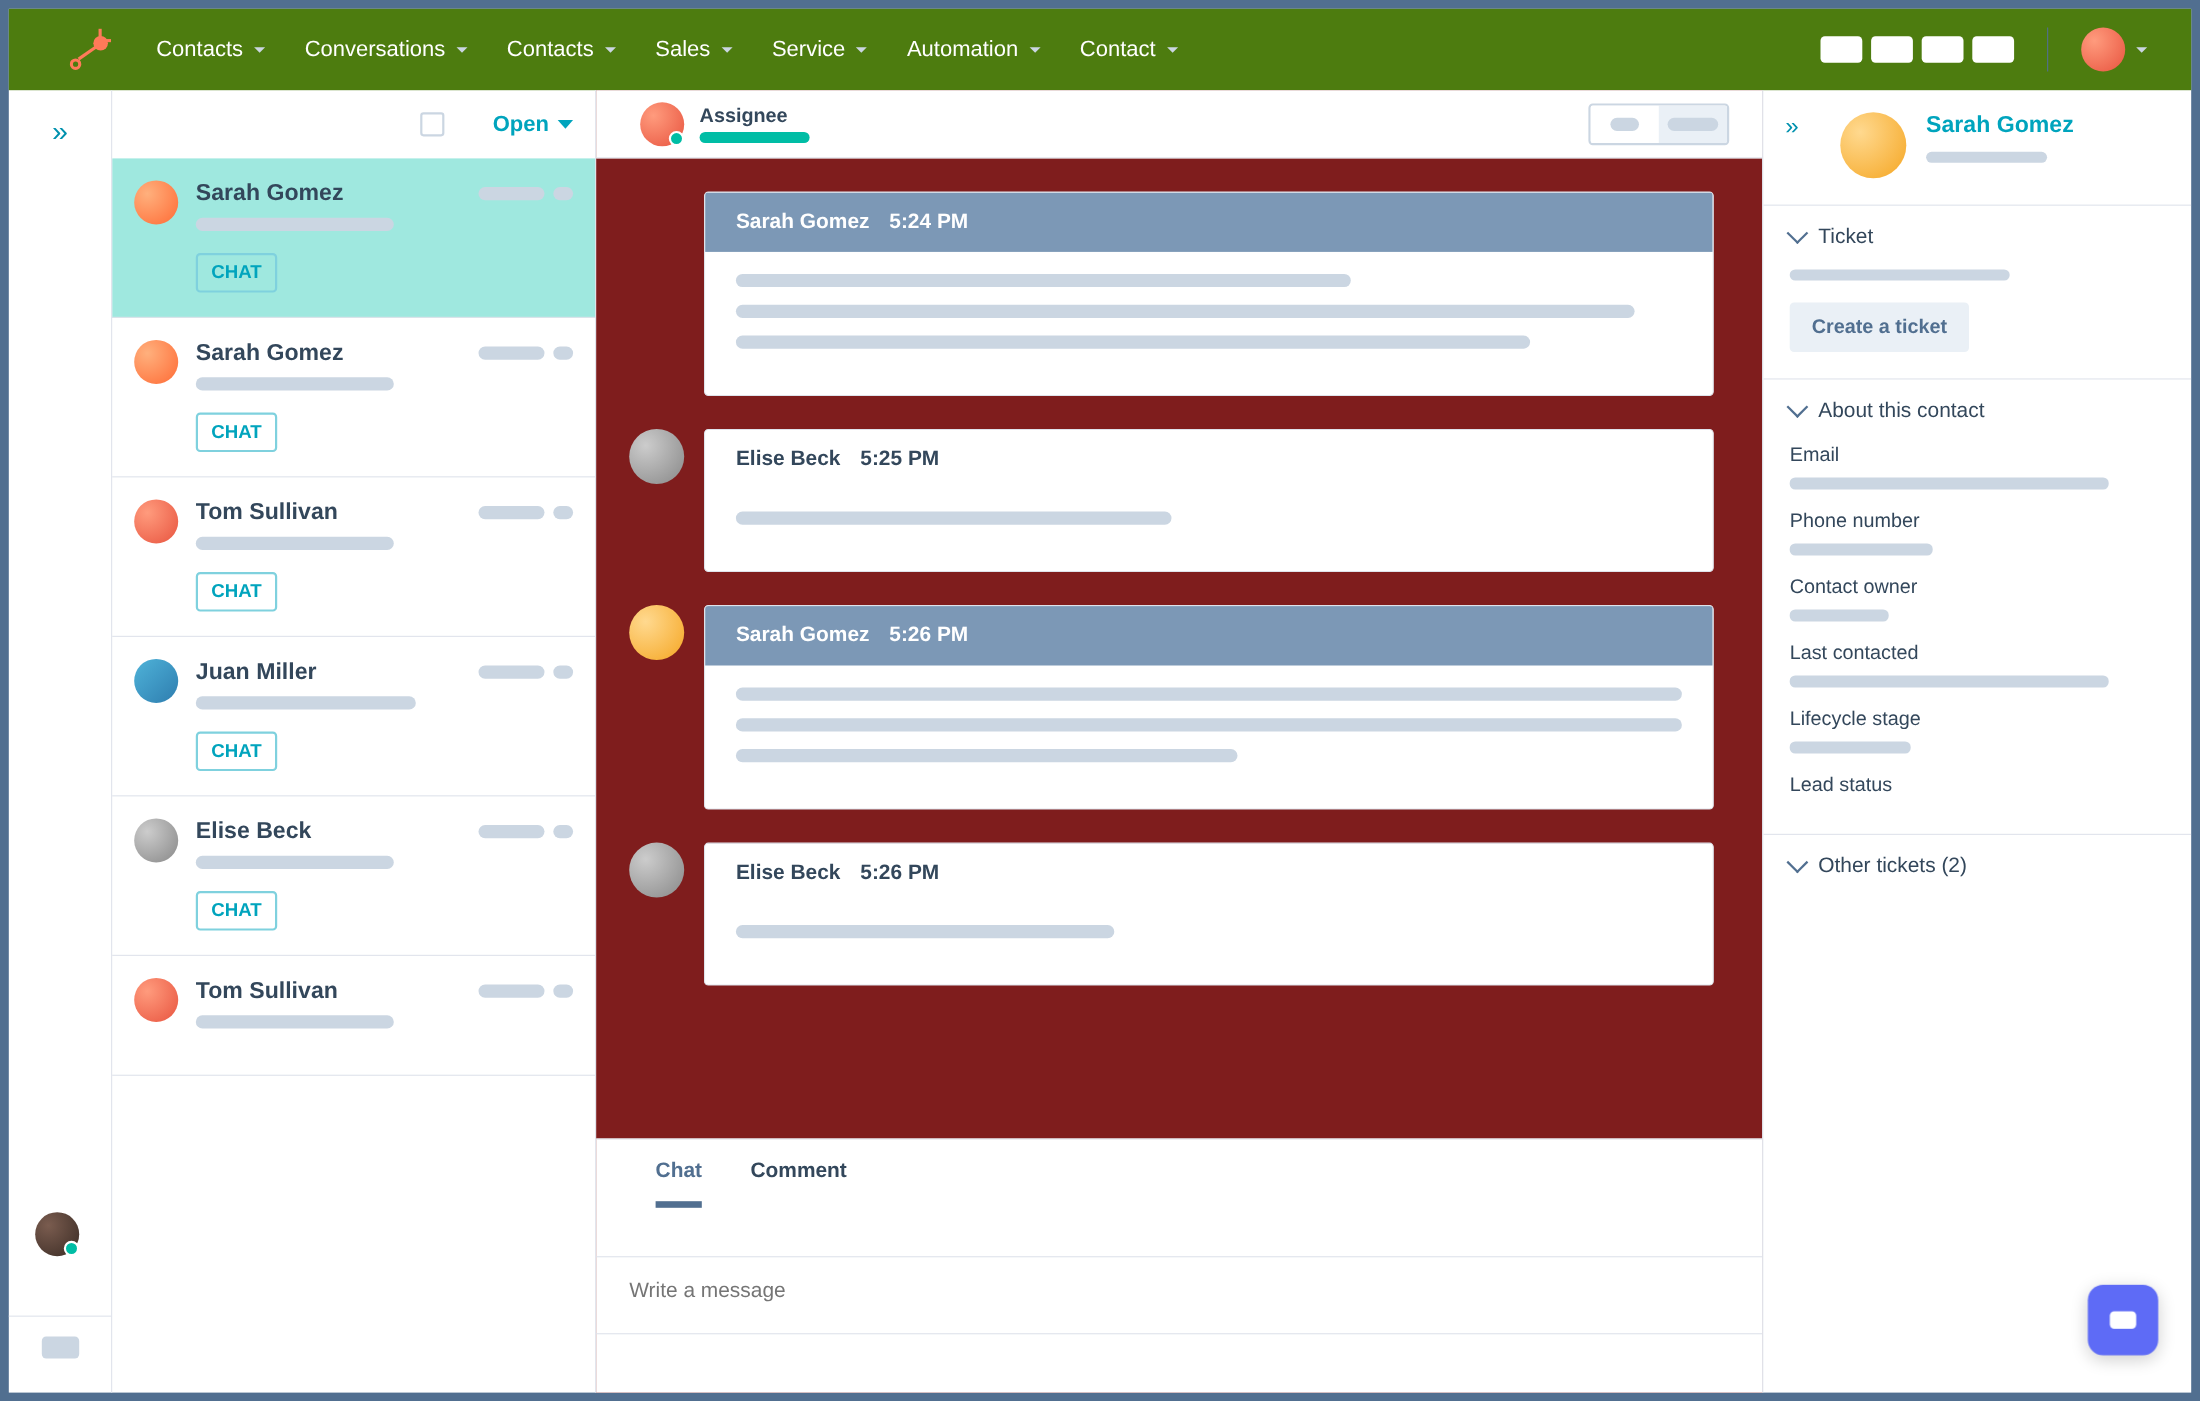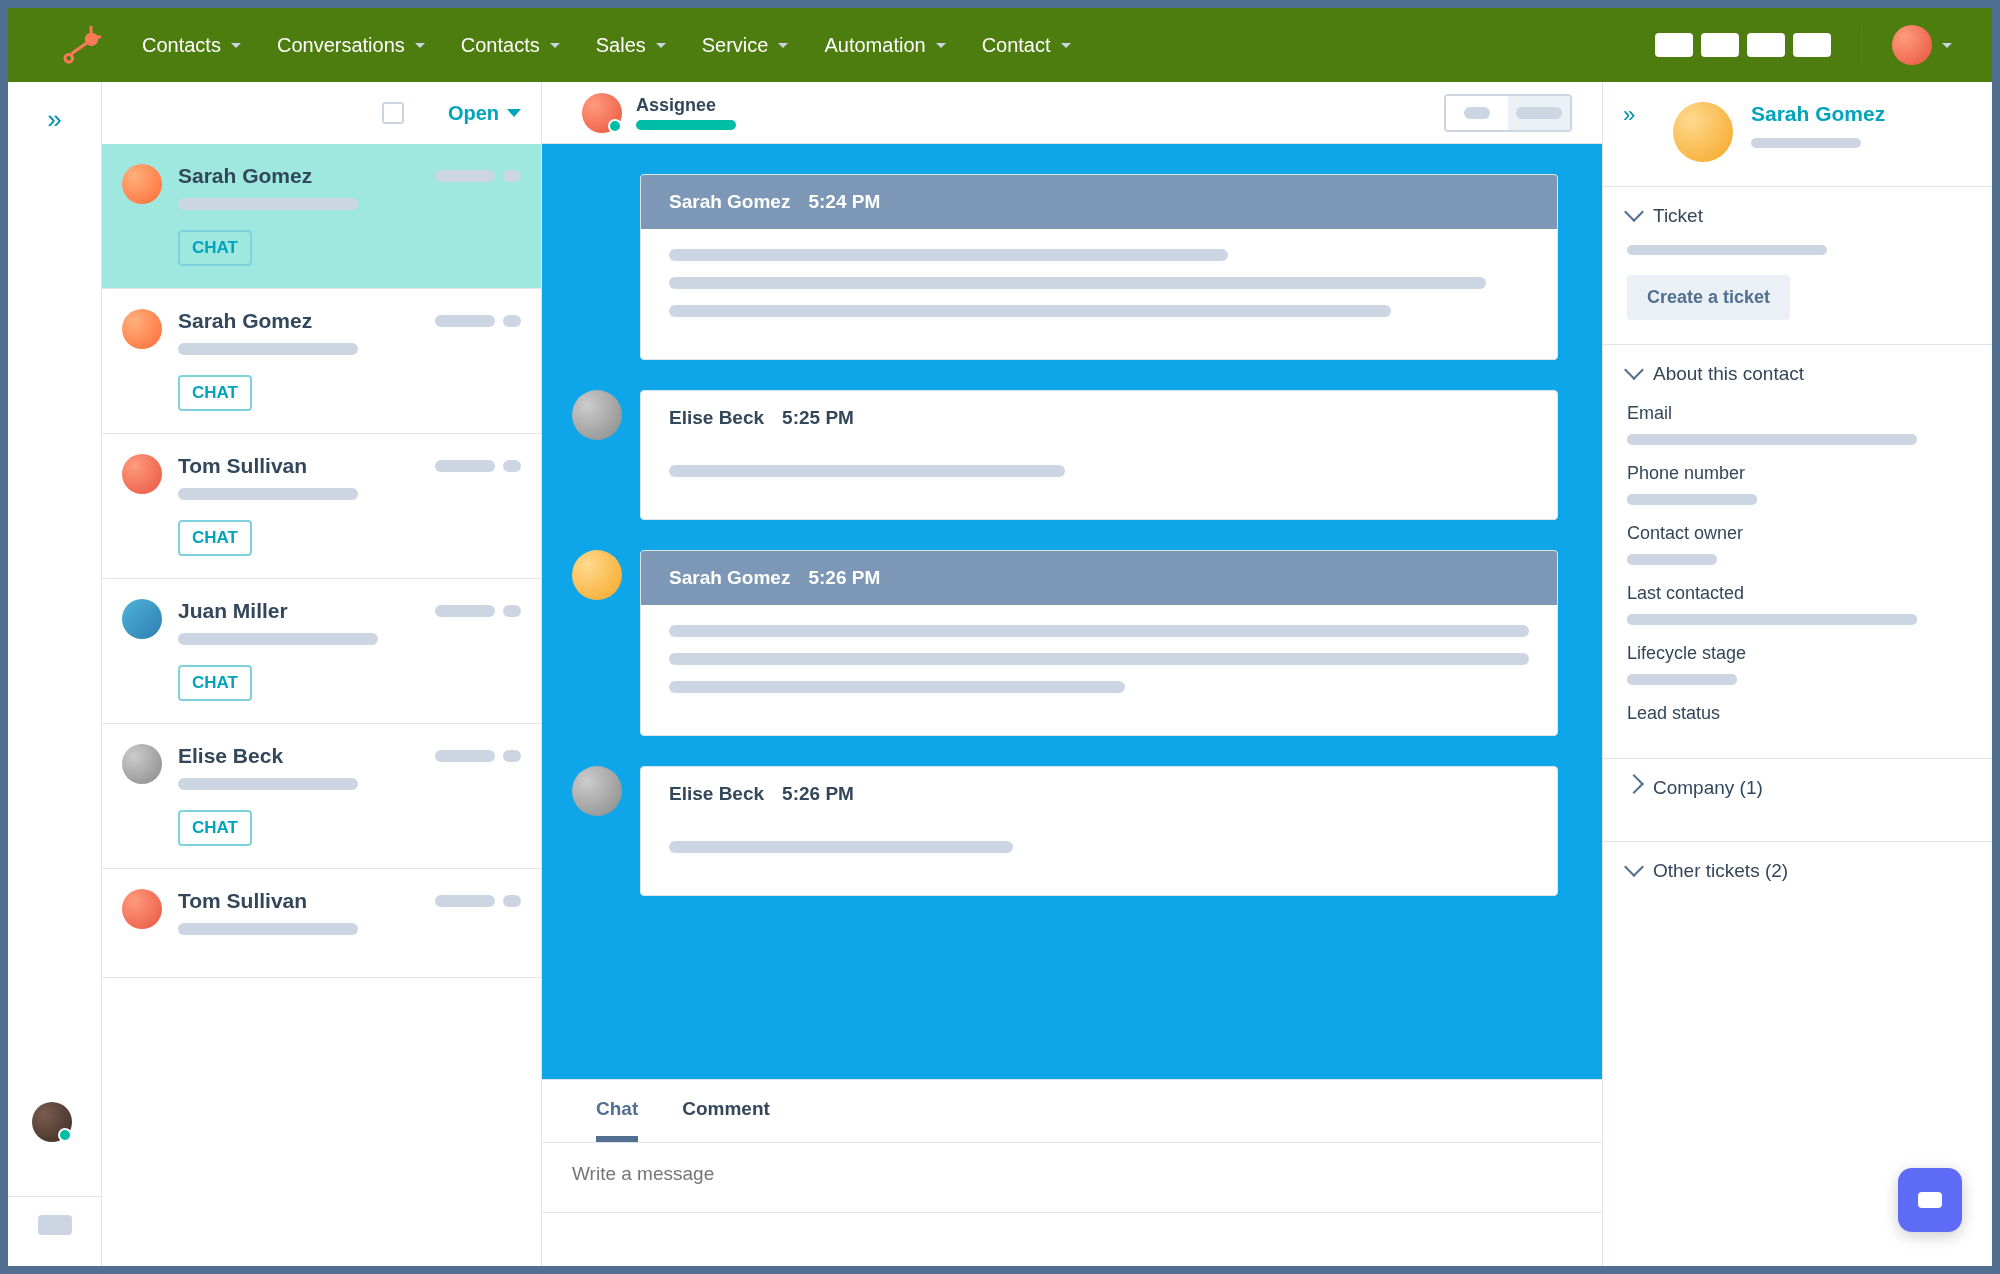--- a/index.html
+++ b/index.html
@@ -40,21 +40,21 @@
 .conv-item.selected.first { background:#9fe8df; }
 .conv-avatar { width:40px; height:40px; border-radius:50%; flex-shrink:0; }
 .conv-body { flex:1; min-width:0; }
 .conv-row1 { display:flex; align-items:center; justify-content:space-between; margin-bottom:10px; }
 .conv-name { font-size:21px; font-weight:700; color:#33475b; }
 .conv-meta { display:flex; gap:8px; align-items:center; }
 .meta-pill { height:12px; border-radius:6px; background:#cbd6e2; }
 .conv-line { height:12px; border-radius:6px; background:#cbd6e2; margin-bottom:20px; }
 .chat-tag { display:inline-block; border:2px solid #7fd1de; color:#00a4bd; font-weight:700; font-size:17px; padding:6px 12px; border-radius:4px; }
 
-.thread { flex:1; display:flex; flex-direction:column; min-width:0; background:#0ea5e9; }
+.thread { flex:1; display:flex; flex-direction:column; min-width:0; background:#7f1d1d; }
 .thread-head { height:62px; border-bottom:1px solid #dfe3eb; display:flex; align-items:center; padding:0 30px 0 40px; justify-content:space-between; }
 .assignee { display:flex; align-items:center; gap:14px; }
 .assignee-av { position:relative; width:40px; height:40px; }
 .assignee-txt { display:flex; flex-direction:column; }
 .assignee-lbl { font-size:18px; font-weight:700; color:#33475b; }
 .assignee-bar { width:100px; height:10px; border-radius:5px; background:#00bda5; margin-top:4px; }
 .segctrl { display:flex; border:2px solid #cbd6e2; border-radius:4px; overflow:hidden; }
 .segbtn { width:62px; height:34px; display:flex; align-items:center; justify-content:center; }
 .segbtn.on { background:#fff; }
 .segbtn.off { background:#eaf0f6; }
@@ -70,21 +70,21 @@
 .msg-header.light { color:#33475b; }
 .msg-from { font-weight:700; font-size:19px; }
 .msg-time { font-weight:700; font-size:19px; }
 .msg-content { padding:20px 28px 26px 28px; }
 .msg-sk { height:12px; border-radius:6px; background:#cbd6e2; margin-bottom:16px; }
 
 .composer { border-top:1px solid #dfe3eb; }
 .comp-tabs { display:flex; gap:44px; padding:18px 54px 0 54px; }
 .comp-tab { font-size:19px; font-weight:700; color:#33475b; padding-bottom:16px; cursor:pointer; }
 .comp-tab.active { color:#516f90; border-bottom:6px solid #516f90; }
-.comp-input { border-top:1px solid #dfe3eb; padding:20px 30px 20px 30px; min-height:70px; }
+.comp-input { border-top:1px solid #dfe3eb; padding:20px 30px 20px 30px; min-height:70px;margin-top:44px; }
 .comp-input input { border:none; outline:none; width:100%; font-size:19px; color:#99acc2; background:transparent; }
 .comp-footer { border-top:1px solid #dfe3eb; height:54px; }
 
 .details { width:390px; border-left:1px solid #dfe3eb; display:flex; flex-direction:column; overflow:auto; position:relative; }
 .det-head { padding:20px 24px 24px 24px; display:flex; align-items:flex-start; gap:18px; position:relative; }
 .det-expand { color:#0091ae; font-size:22px; position:absolute; left:20px; top:20px; }
 .det-av { width:60px; height:60px; border-radius:50%; }
 .det-name { color:#00a4bd; font-size:21px; font-weight:700; margin-bottom:12px; }
 .det-sk { height:10px; border-radius:5px; background:#cbd6e2; }
 .det-section { border-top:1px solid #dfe3eb; padding:18px 24px 24px 24px; }
@@ -400,26 +400,20 @@
         <div class="field-sk" style="width:130px"></div>
         <div class="field-label">Contact owner</div>
         <div class="field-sk" style="width:90px"></div>
         <div class="field-label">Last contacted</div>
         <div class="field-sk" style="width:290px"></div>
         <div class="field-label">Lifecycle stage</div>
         <div class="field-sk" style="width:110px"></div>
         <div class="field-label">Lead status</div>
       </div>
 
-      <div class="det-section">
-        <div class="det-sec-hd">
-          <span class="chev right"></span>
-          <span>Company (1)</span>
-        </div>
-      </div>
 
       <div class="det-section">
         <div class="det-sec-hd">
           <span class="chev"></span>
           <span>Other tickets (2)</span>
         </div>
       </div>
     </div>
   </div>
 </div>

